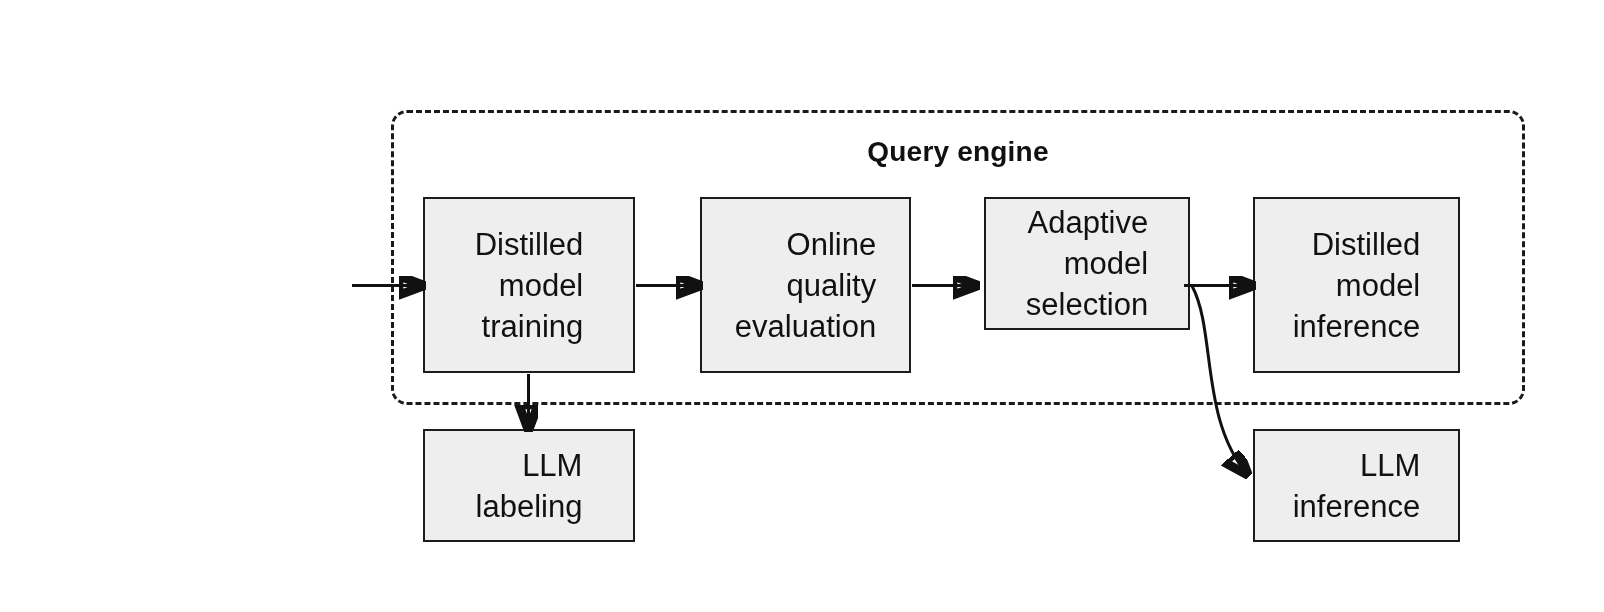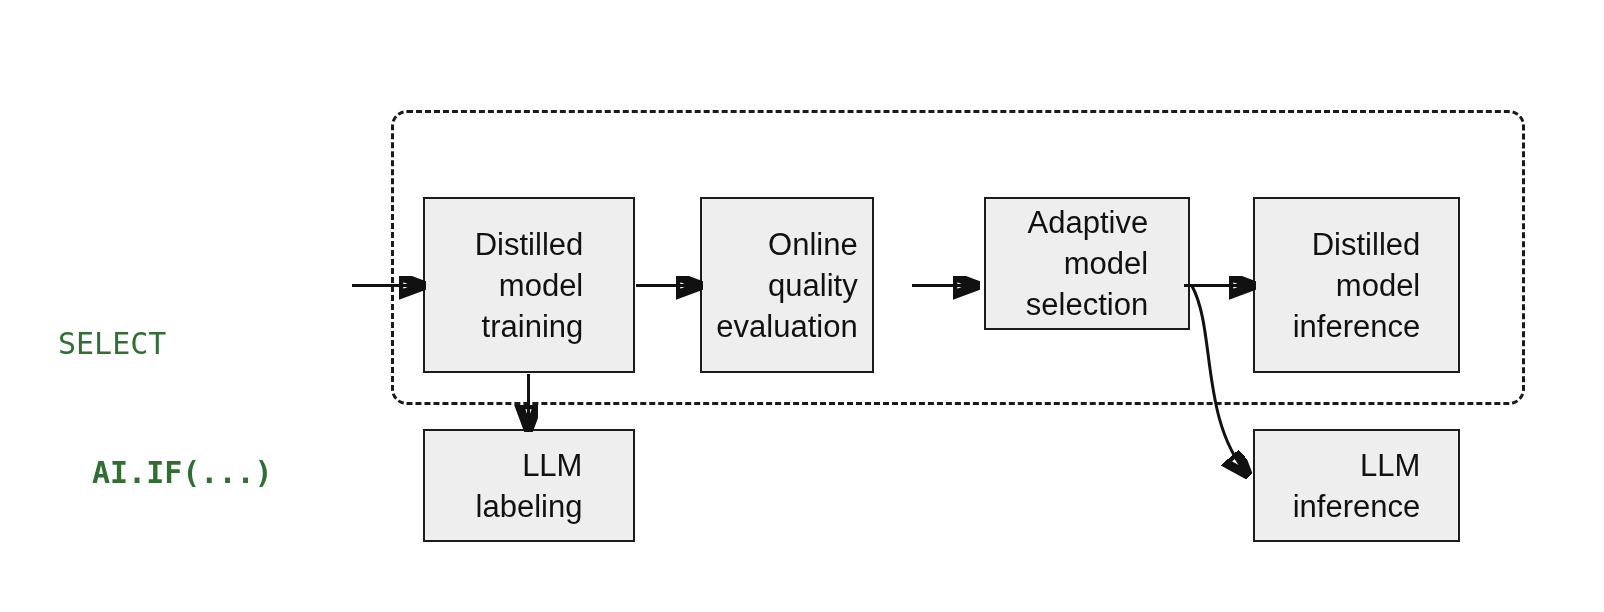--- a/index.html
+++ b/index.html
@@ -81,21 +81,21 @@
     justify-content: center;
     text-align: right;
     color: #111111;
     font-size: 31px;
     line-height: 41px;
     white-space: pre-line;
     padding: 2px 4px;
   }
 
   #node-distilled-training { left: 423px; top: 197px; width: 212px; height: 176px; }
-  #node-online-eval        { left: 700px; top: 197px; width: 174px; height: 176px; }
+  #node-online-eval        { left: 700px; top: 197px; width: 211px; height: 176px; }
   #node-adaptive-select    { left: 984px; top: 197px; width: 206px; height: 133px; }
   #node-distilled-infer    { left: 1253px; top: 197px; width: 207px; height: 176px; }
   #node-llm-labeling       { left: 423px; top: 429px; width: 212px; height: 113px; }
   #node-llm-inference      { left: 1253px; top: 429px; width: 207px; height: 113px; }
 
   
   #connectors {
     position: absolute;
     left: 0;
     top: 0;
@@ -107,26 +107,23 @@
     stroke: #111111;
     stroke-width: 3;
     fill: none;
   }
 </style>
 </head>
 <body>
 
 <div id="diagram-root">
 
-  <div id="sql-snippet">
-    <span class="sql-line-1">SELECT</span>
-    <span class="sql-line-2">AI.IF(...)</span>
-  </div>
 
   <div id="query-engine-container"></div>
+  <div id="query-engine-title">Query engine</div>
 
   <div class="node-box" id="node-distilled-training">Distilled
 model
 training</div>
 
   <div class="node-box" id="node-online-eval">Online
 quality
 evaluation</div>
 
   <div class="node-box" id="node-adaptive-select">Adaptive

